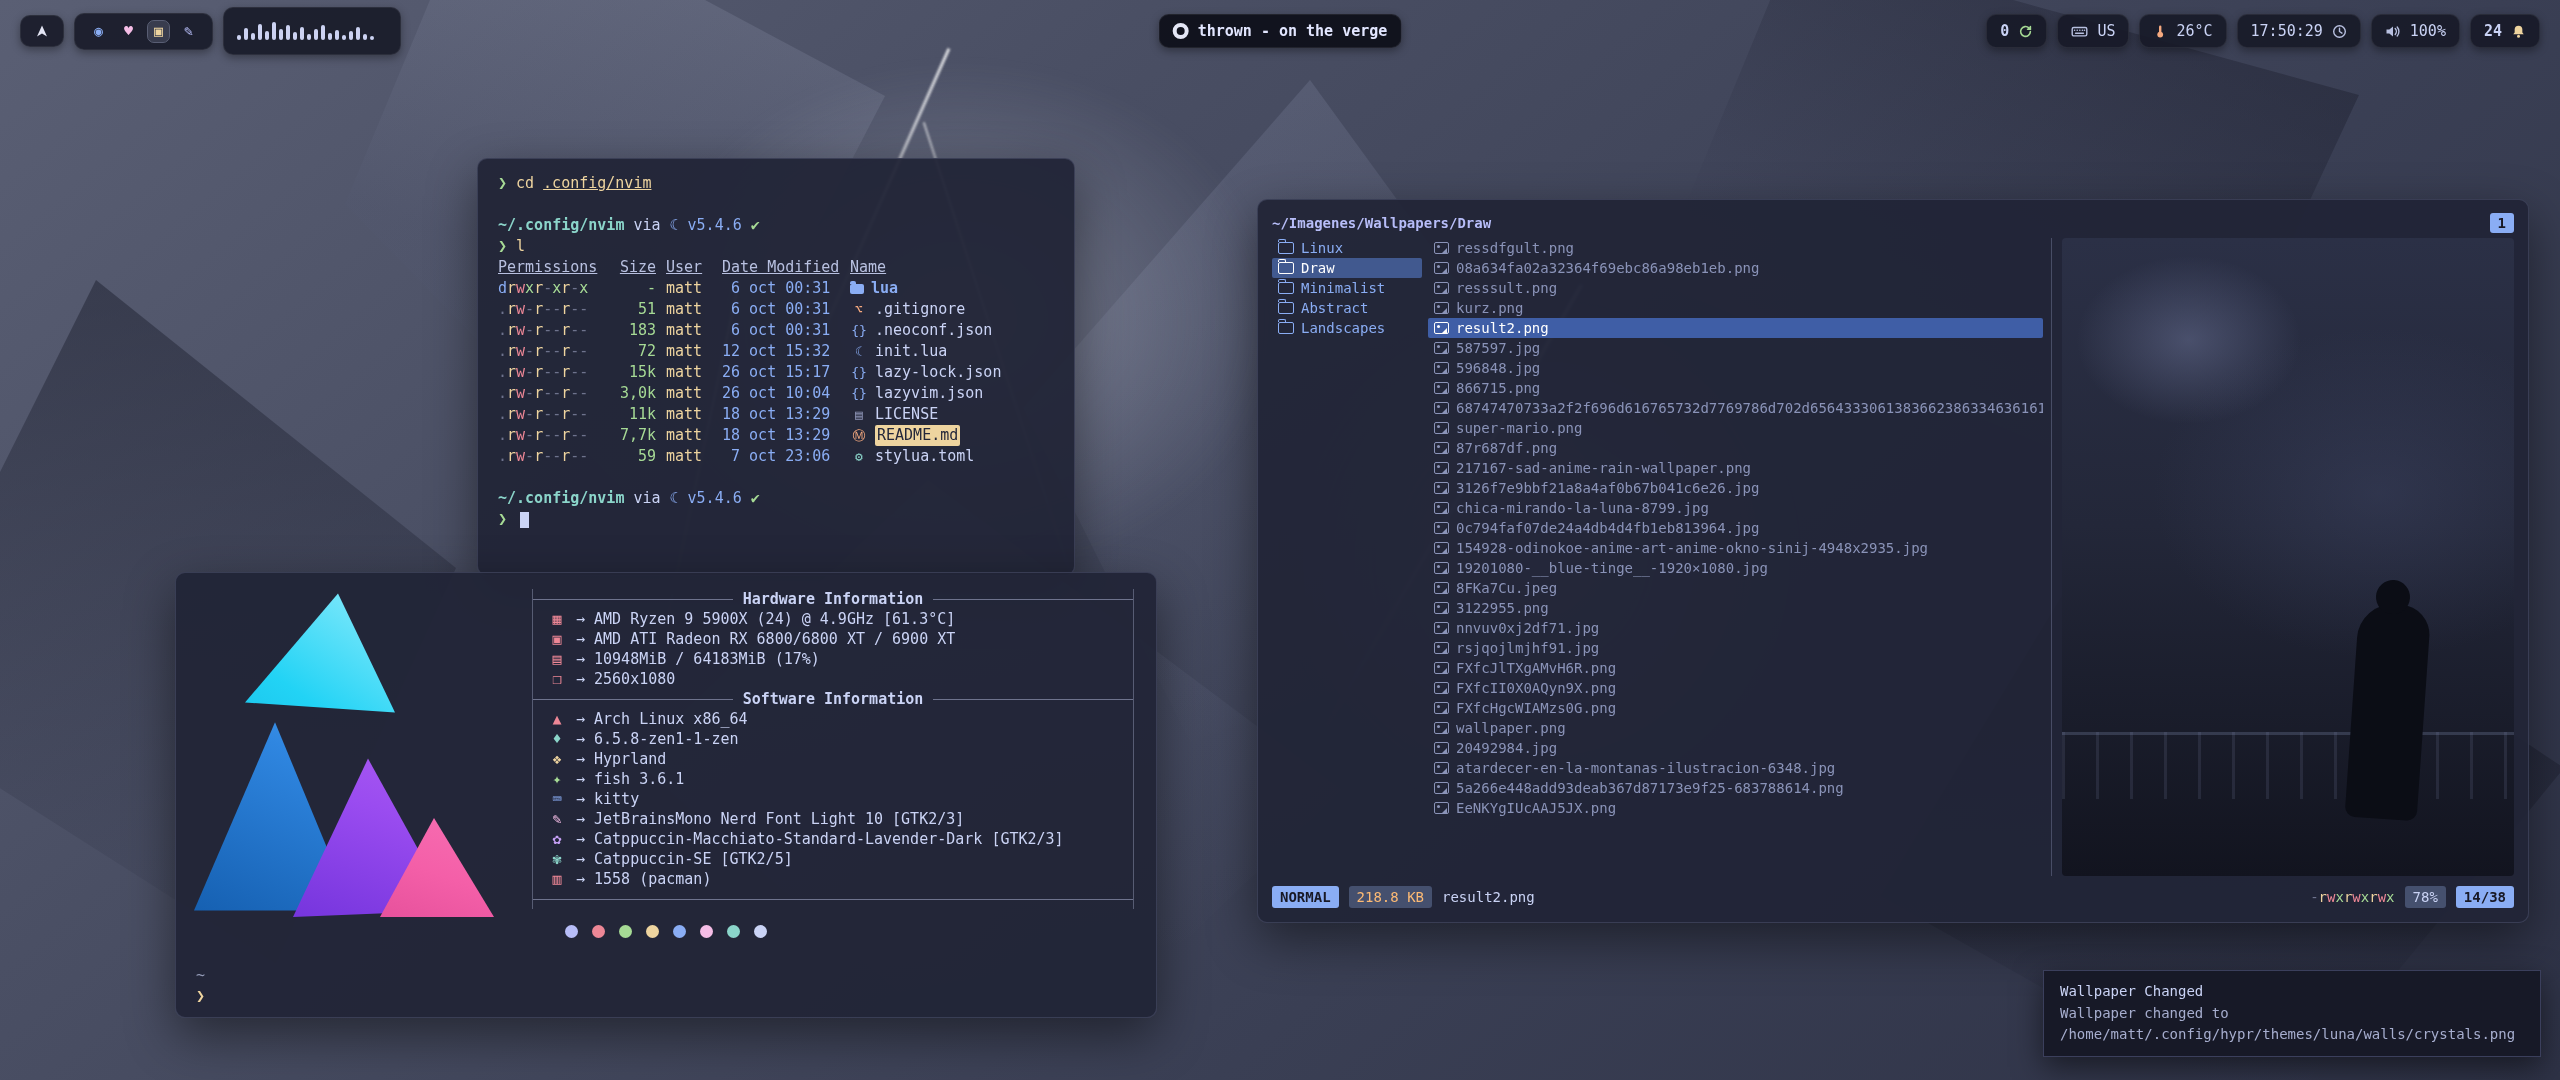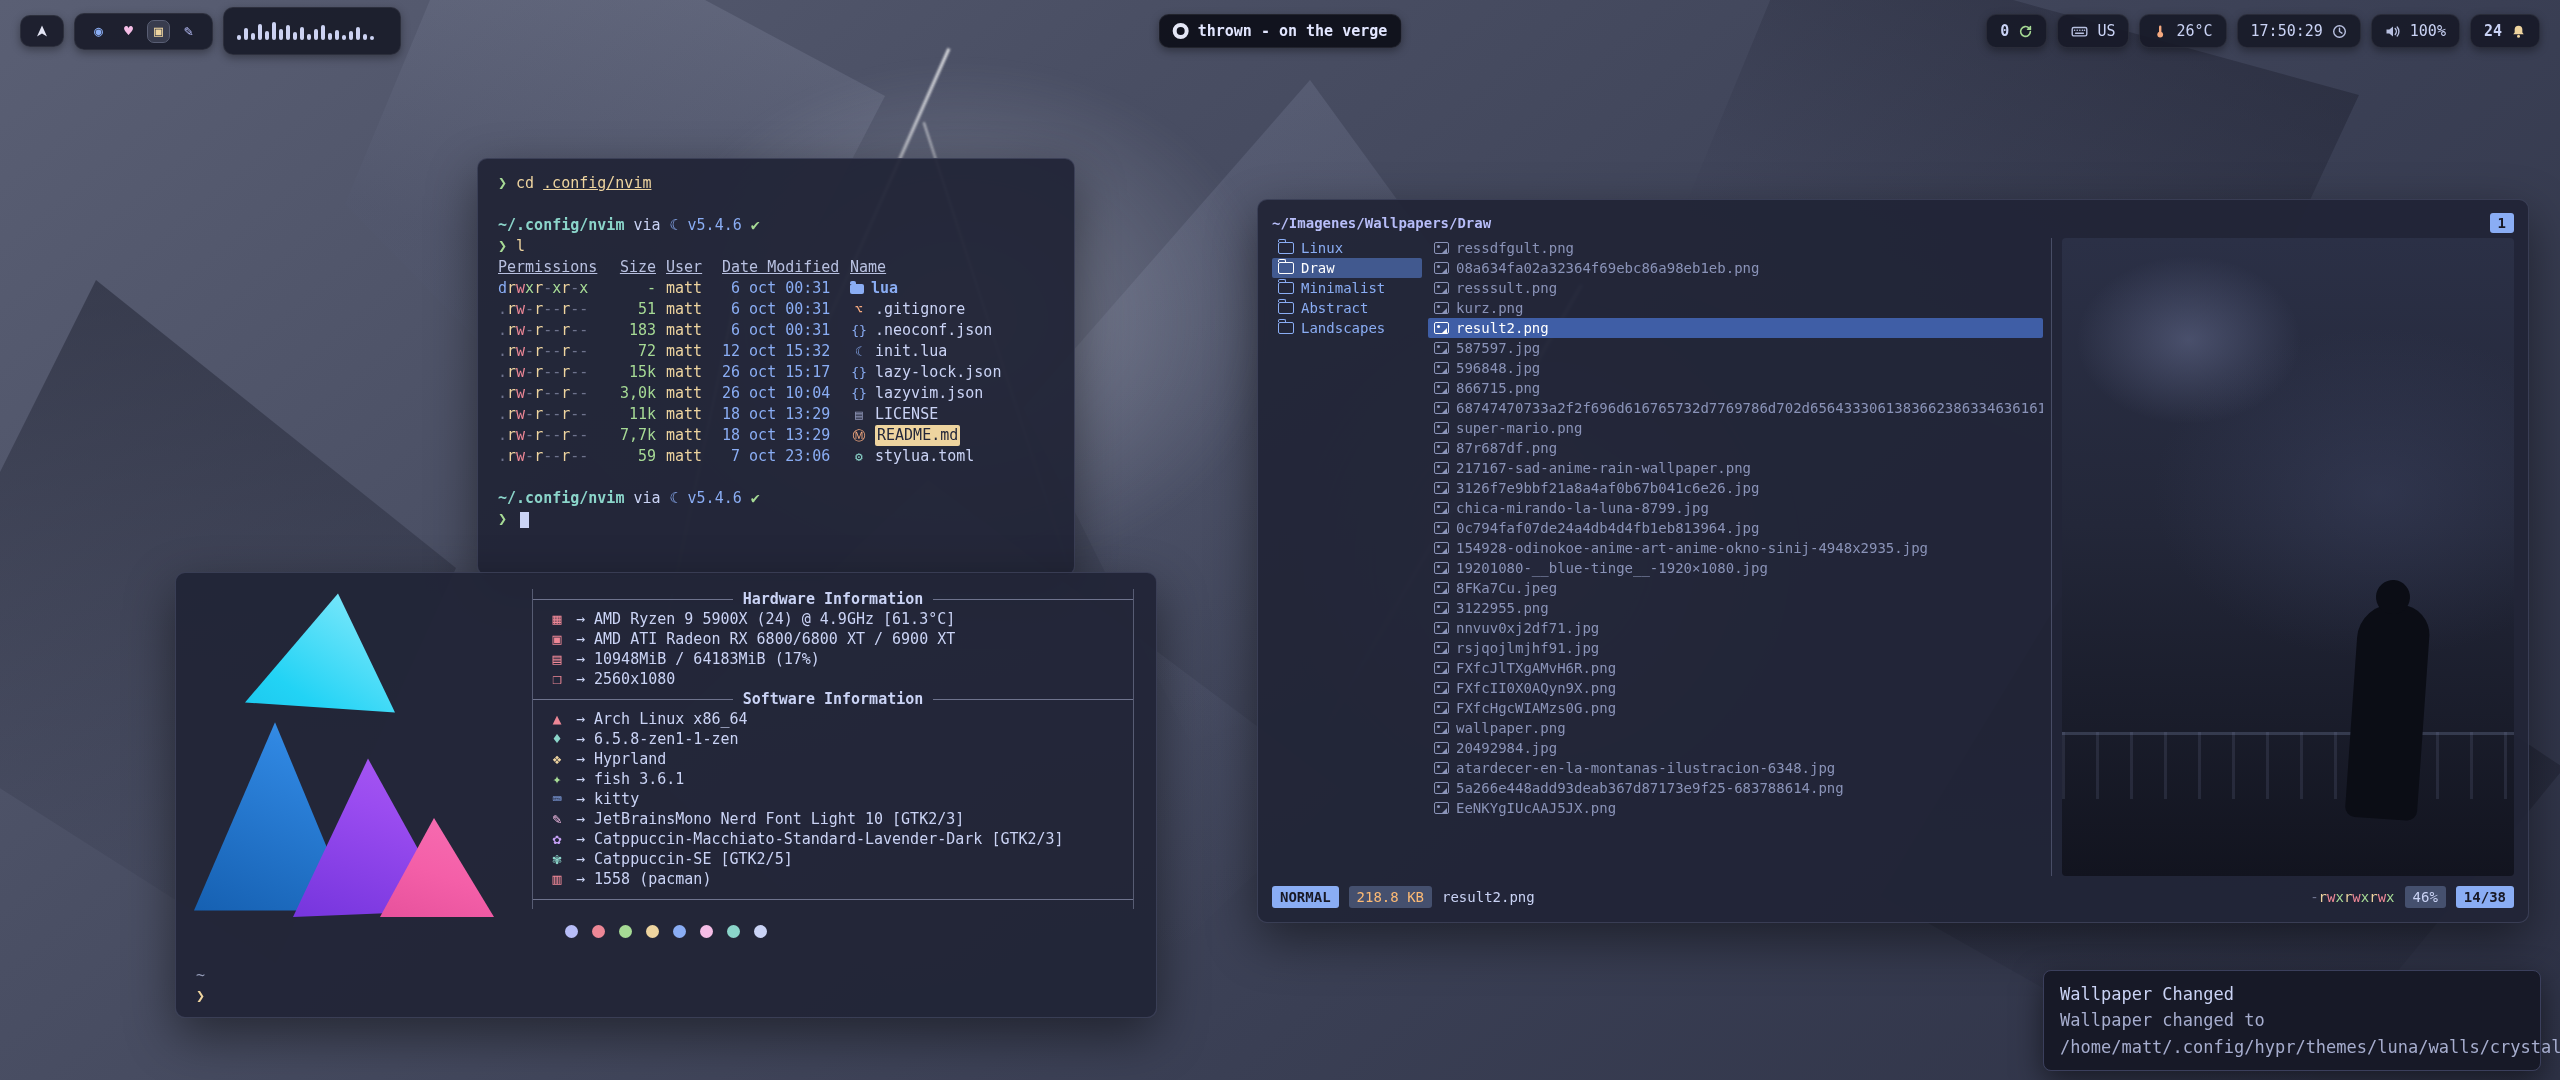--- a/index.html
+++ b/index.html
@@ -125,21 +125,21 @@
   .badge{padding:1px 8px;border-radius:3px}
   .badge.mode{background:#8aadf4;color:#181926;font-weight:bold}
   .badge.size{background:#45506e;color:#fdba74}
   .fm-status .fname{color:#cad3f5}
   .fm-status .right{margin-left:auto;display:flex;align-items:center;gap:10px}
   .badge.pct{background:#45506e;color:#cad3f5}
   .badge.pos{background:#8aadf4;color:#181926;font-weight:bold}
 
   
   #notif{position:absolute;right:19px;top:970px;width:464px;background:rgba(23,25,38,.97);
-         border:1px solid #3b3f5c;border-radius:8px;padding:10px 16px;font-size:17px;line-height:1.55;
+         border:1px solid #3b3f5c;border-radius:0;padding:10px 16px;font-size:14px;line-height:1.55;
          box-shadow:0 10px 30px rgba(0,0,0,.5);z-index:60}
   .ntitle{color:#cad3f5}
   .nbody{color:#a6adce}
 </style>
 </head>
 <body>
 
 <div class="wallpaper">
   <div class="shard s1"></div>
   <div class="shard s2"></div>
@@ -503,21 +503,21 @@
         <div class="pv-fig"></div>
       </div>
     </div>
   </div>
   <div class="fm-status">
     <span class="badge mode">NORMAL</span>
     <span class="badge size">218.8 KB</span>
     <span class="fname">result2.png</span>
     <span class="right">
       <span id="fm-perm"><span style="color: rgb(110, 115, 141);">-</span><span style="color: rgb(238, 212, 159);">r</span><span style="color: rgb(237, 135, 150);">w</span><span style="color: rgb(166, 218, 149);">x</span><span style="color: rgb(238, 212, 159);">r</span><span style="color: rgb(237, 135, 150);">w</span><span style="color: rgb(166, 218, 149);">x</span><span style="color: rgb(238, 212, 159);">r</span><span style="color: rgb(237, 135, 150);">w</span><span style="color: rgb(166, 218, 149);">x</span></span>
-      <span class="badge pct">46%</span>
+      <span class="badge pct">78%</span>
       <span class="badge pos">14/38</span>
     </span>
   </div>
 </div>
 
 <div id="notif">
   <div class="ntitle">Wallpaper Changed</div>
   <div class="nbody">Wallpaper changed to /home/matt/.config/hypr/themes/luna/walls/crystals.png</div>
 </div>
 

